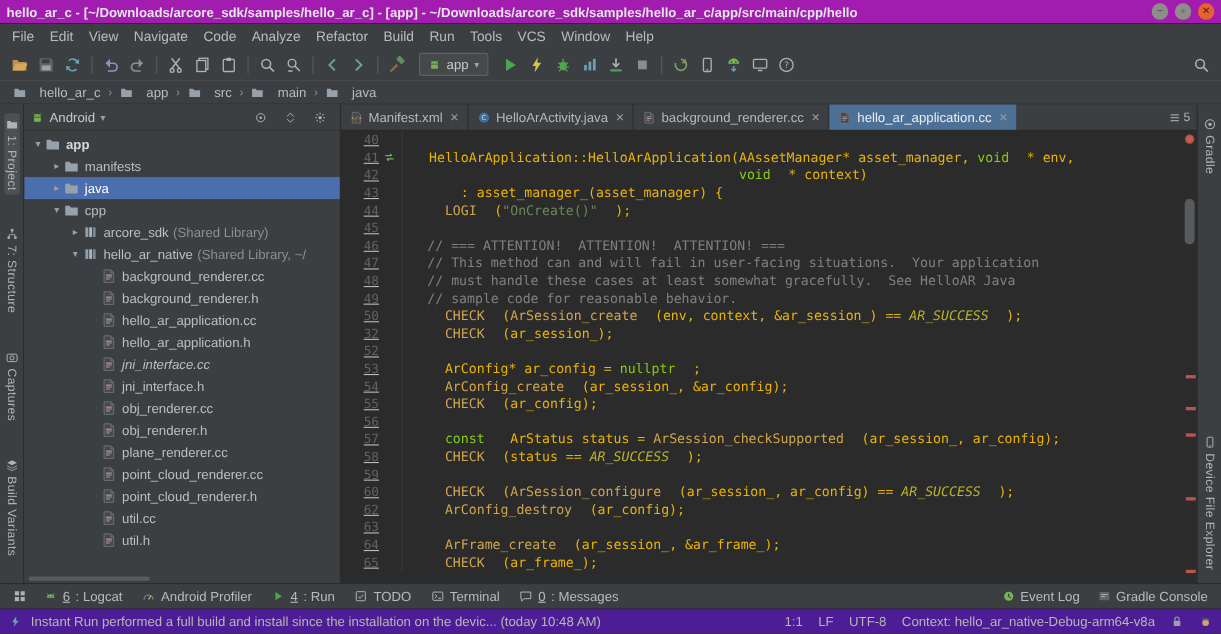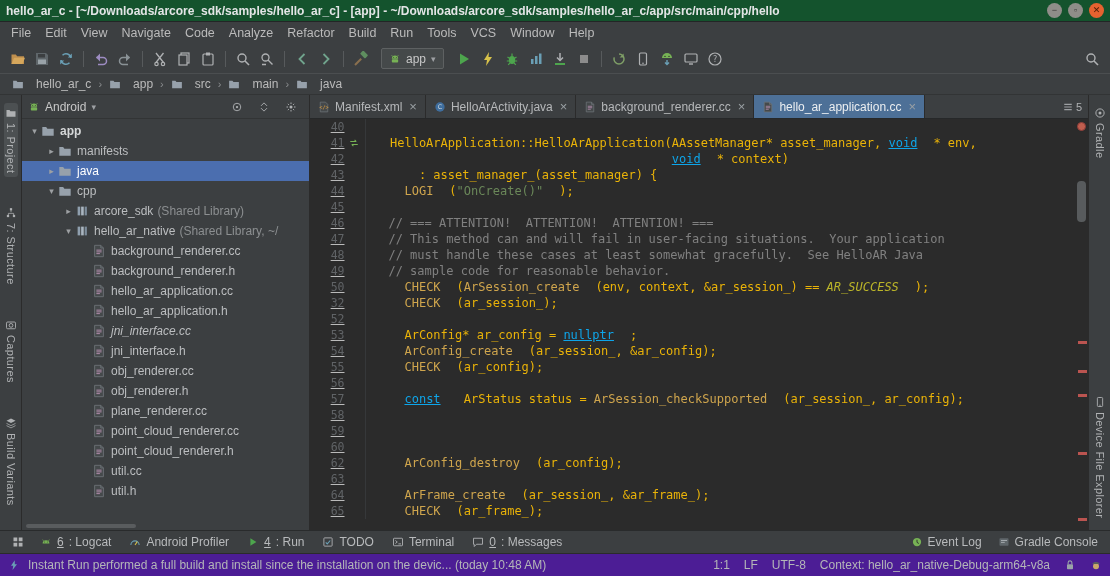--- a/index.html
+++ b/index.html
@@ -1,21 +1,21 @@
 <!DOCTYPE html>
 <html><head>
 <meta charset="utf-8">
 <style>
   *{margin:0;padding:0;box-sizing:border-box;}
   html,body{width:1110px;height:576px;overflow:hidden;background:#2b2b2b;}
   body{font-family:"Liberation Sans",sans-serif;font-size:12px;color:#bbbbbb;}
   .window{width:1110px;height:576px;display:flex;flex-direction:column;background:#3c3f41;}
 
   
-  .titlebar{height:22px;flex:0 0 22px;background:#14532d;border-bottom:1px solid #232526;display:flex;align-items:center;padding:0 6px;gap:6px;}
+  .titlebar{height:22px;flex:0 0 22px;background:#a21caf;border-bottom:1px solid #232526;display:flex;align-items:center;padding:0 6px;gap:6px;}
   .titlebar .title{flex:1;color:#e3e5e6;font-weight:bold;font-size:12px;white-space:nowrap;overflow:hidden;}
   .winbtn{width:15px;height:15px;flex:0 0 15px;border-radius:50%;background:#8f8d89;color:#3b3a36;font-size:9px;line-height:14px;text-align:center;cursor:default;}
   .winbtn.close{background:#e66230;color:#4d1c06;}
 
   
   .menubar{height:22px;flex:0 0 22px;display:flex;align-items:center;padding:0 4px;background:#3c3f41;}
   .menu-item{padding:3px 7px;font-size:12.5px;color:#bbbbbb;}
 
   
   .toolbar{height:30px;flex:0 0 30px;display:flex;align-items:center;padding:0 6px;background:#3c3f41;border-bottom:1px solid #4b4e50;}
@@ -64,21 +64,21 @@
   .tab-close{color:#9aa0a4;font-size:13px;margin-left:2px;line-height:1;}
   .tabs-right{margin-left:auto;display:flex;align-items:center;gap:2px;padding:0 6px;color:#9da0a3;}
   .tab-count{font-size:11px;color:#b0b2b4;}
   .editor{flex:1;position:relative;overflow:hidden;font-family:"DejaVu Sans Mono",monospace;font-size:12px;line-height:16px;}
   .line{display:flex;height:16px;}
   .gutter{flex:0 0 56px;display:flex;align-items:center;justify-content:center;border-right:1px solid #36383a;text-decoration:underline;}
   .ln{width:32px;text-align:right;color:#606366;font-size:11.5px;}
   .gslot{width:18px;height:16px;display:flex;align-items:center;justify-content:center;}
   .gslot svg{width:12px;height:12px;}
   .codetext{white-space:pre;padding-left:8px;}
-  .tk-p{color:#eab308;margin-left:16px;} .tk-k{color:#0ea5e9;text-decoration:underline;} .tk-f{color:#cfa54d;}
+  .tk-p{color:#eab308;margin-left:16px;} .tk-k{color:#84cc16;} .tk-f{color:#cfa54d;}
   .tk-c{color:#808080;} .tk-s{color:#6a8759;} .tk-o{color:#bbb529;font-style:italic;}
   .scrollcol{position:absolute;top:0;right:0;bottom:0;width:13px;}
   .thumb{position:absolute;left:2px;width:9px;top:15%;height:10%;border-radius:4px;background:#585b5d;}
   .errmark{position:absolute;right:1px;width:9px;height:3px;background:#bb5450;}
   .err-indicator{position:absolute;top:3px;left:2px;width:9px;height:9px;border-radius:50%;background:#c05e4e;border:1px solid #8f3e3a;}
 
   
   .bottombar{height:23px;flex:0 0 23px;display:flex;align-items:center;background:#3c3f41;border-top:1px solid #292b2c;padding:0 6px;font-size:12px;}
   .bb-left{display:flex;gap:18px;margin-left:10px;align-items:center;}
   .bb-right{margin-left:auto;display:flex;gap:16px;margin-right:6px;align-items:center;}
@@ -874,33 +874,35 @@
                 <span class="ln">57</span>
                 <span class="gslot"></span>
               </span>
               <span class="codetext"><span class="tk-p">  </span><span class="tk-k">const</span><span class="tk-p"> ArStatus status = </span><span class="tk-f">ArSession_checkSupported</span><span class="tk-p">(ar_session_, ar_config);</span></span>
             </div>
             <div class="line">
               <span class="gutter">
                 <span class="ln">58</span>
                 <span class="gslot"></span>
               </span>
+              <span class="codetext"><span class="tk-p">  </span><span class="tk-f">CHECK</span><span class="tk-p">(status == </span><span class="tk-o">AR_SUCCESS</span><span class="tk-p">);</span></span>
             </div>
             <div class="line">
               <span class="gutter">
                 <span class="ln">59</span>
                 <span class="gslot"></span>
               </span>
               <span class="codetext"></span>
             </div>
             <div class="line">
               <span class="gutter">
                 <span class="ln">60</span>
                 <span class="gslot"></span>
               </span>
+              <span class="codetext"><span class="tk-p">  </span><span class="tk-f">CHECK</span><span class="tk-p">(</span><span class="tk-f">ArSession_configure</span><span class="tk-p">(ar_session_, ar_config) == </span><span class="tk-o">AR_SUCCESS</span><span class="tk-p">);</span></span>
             </div>
             <div class="line">
               <span class="gutter">
                 <span class="ln">62</span>
                 <span class="gslot"></span>
               </span>
               <span class="codetext"><span class="tk-p">  </span><span class="tk-f">ArConfig_destroy</span><span class="tk-p">(ar_config);</span></span>
             </div>
             <div class="line">
               <span class="gutter">

